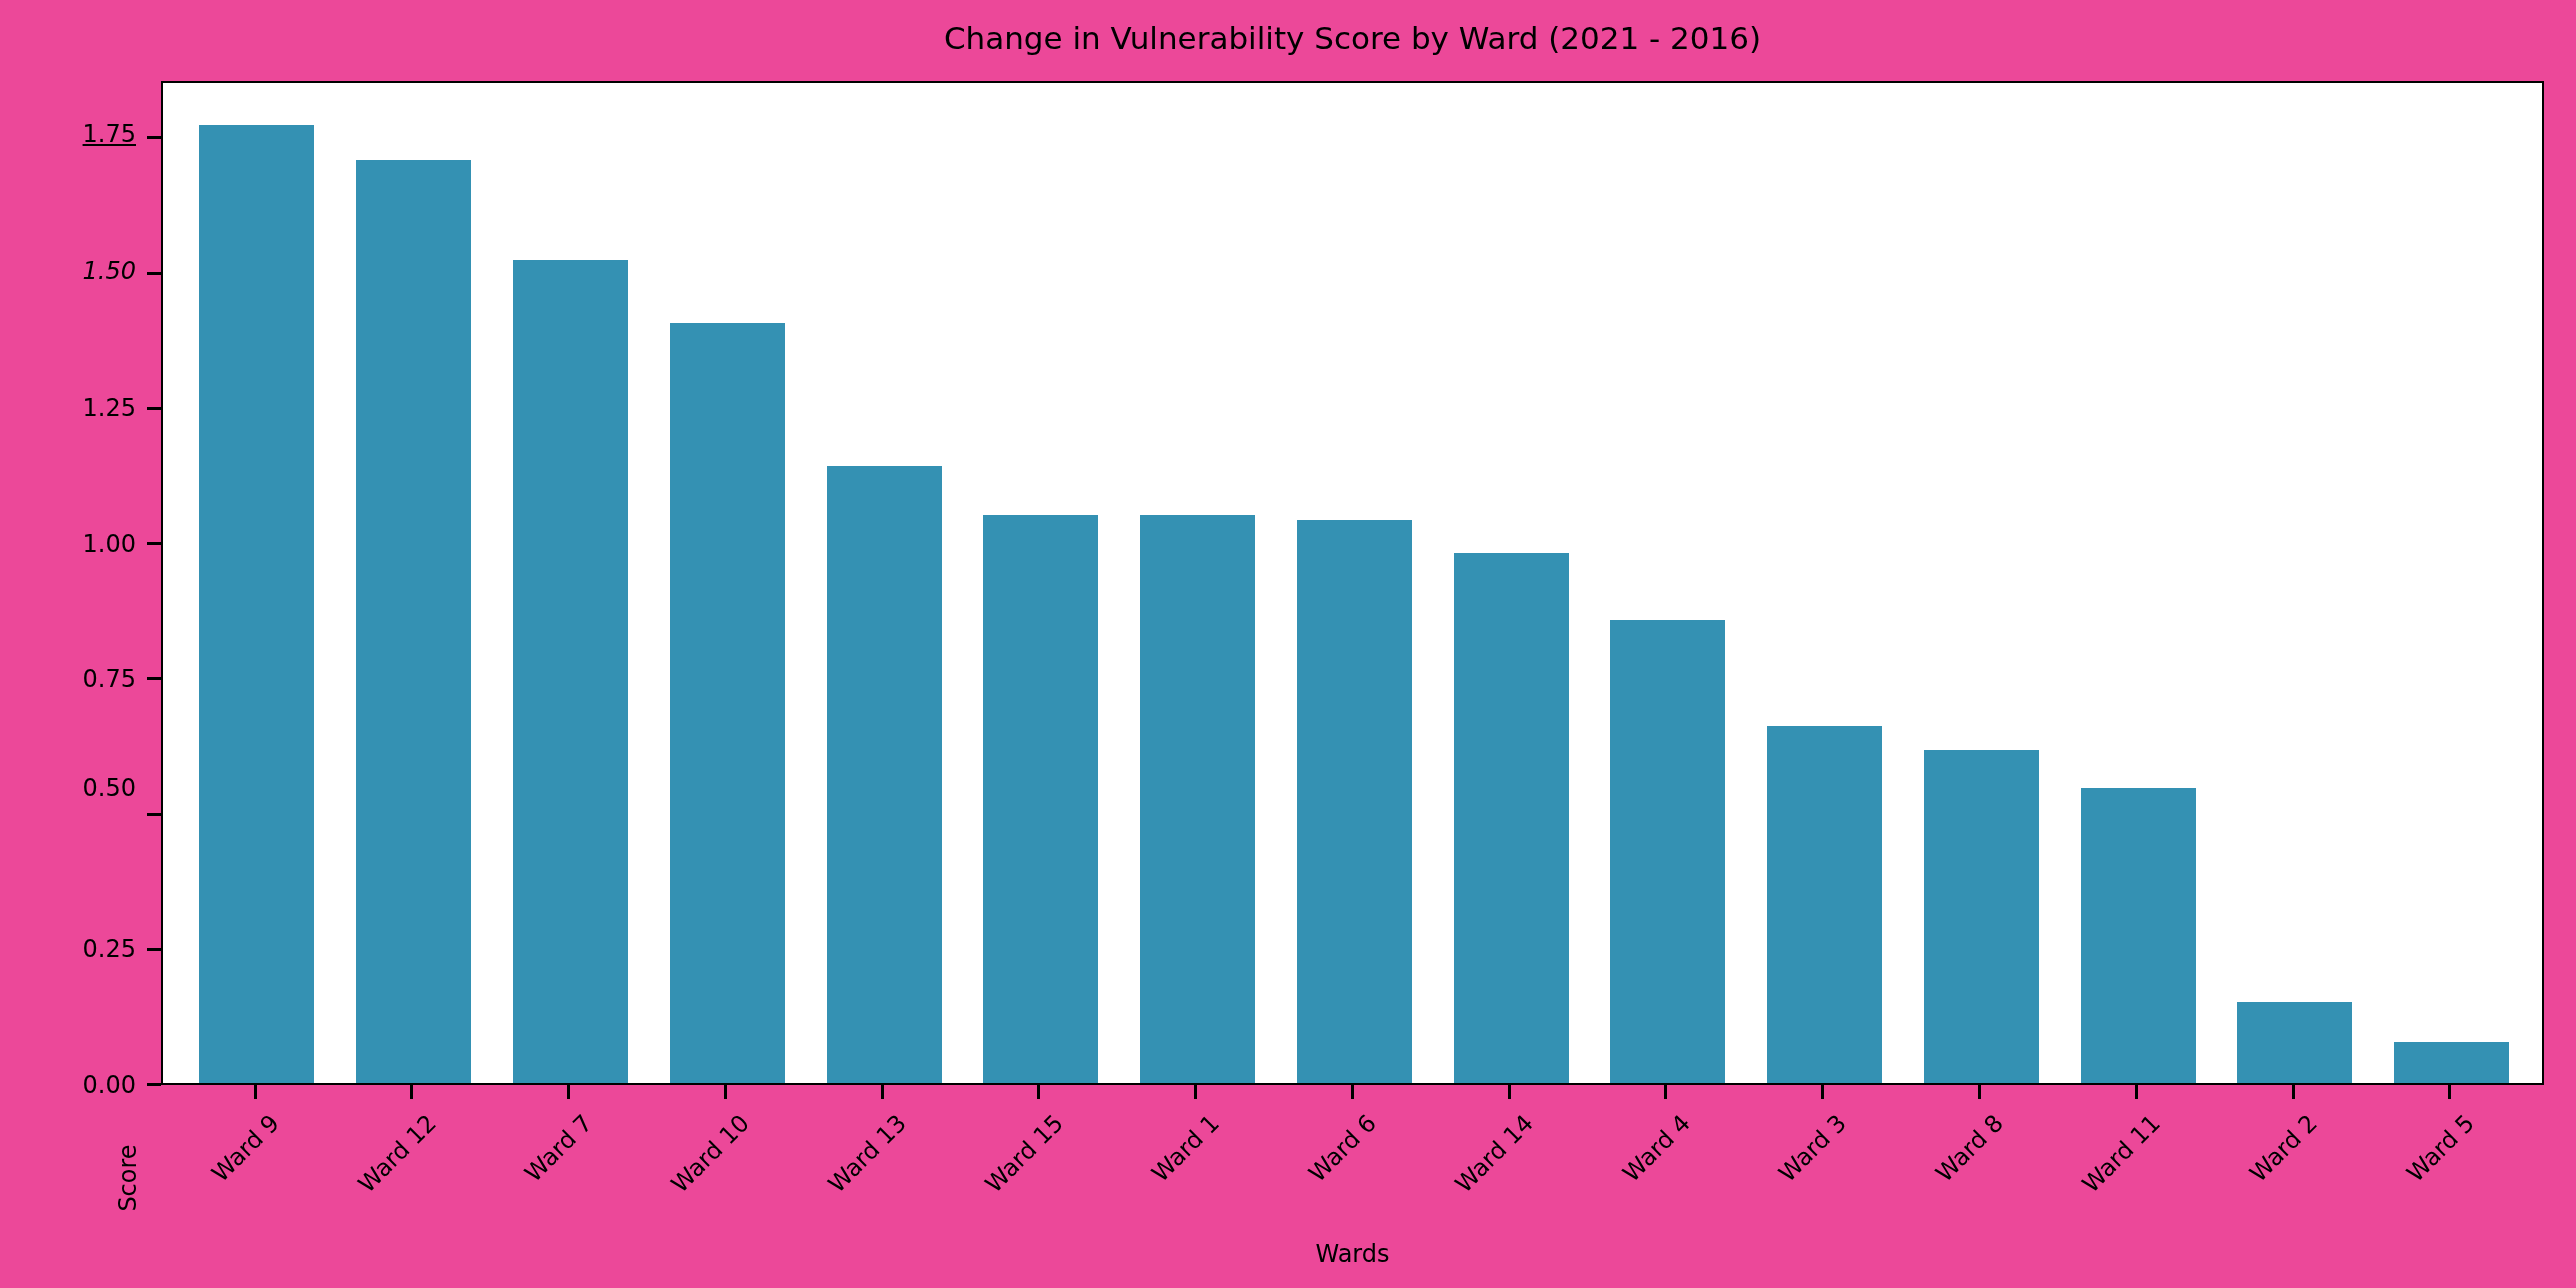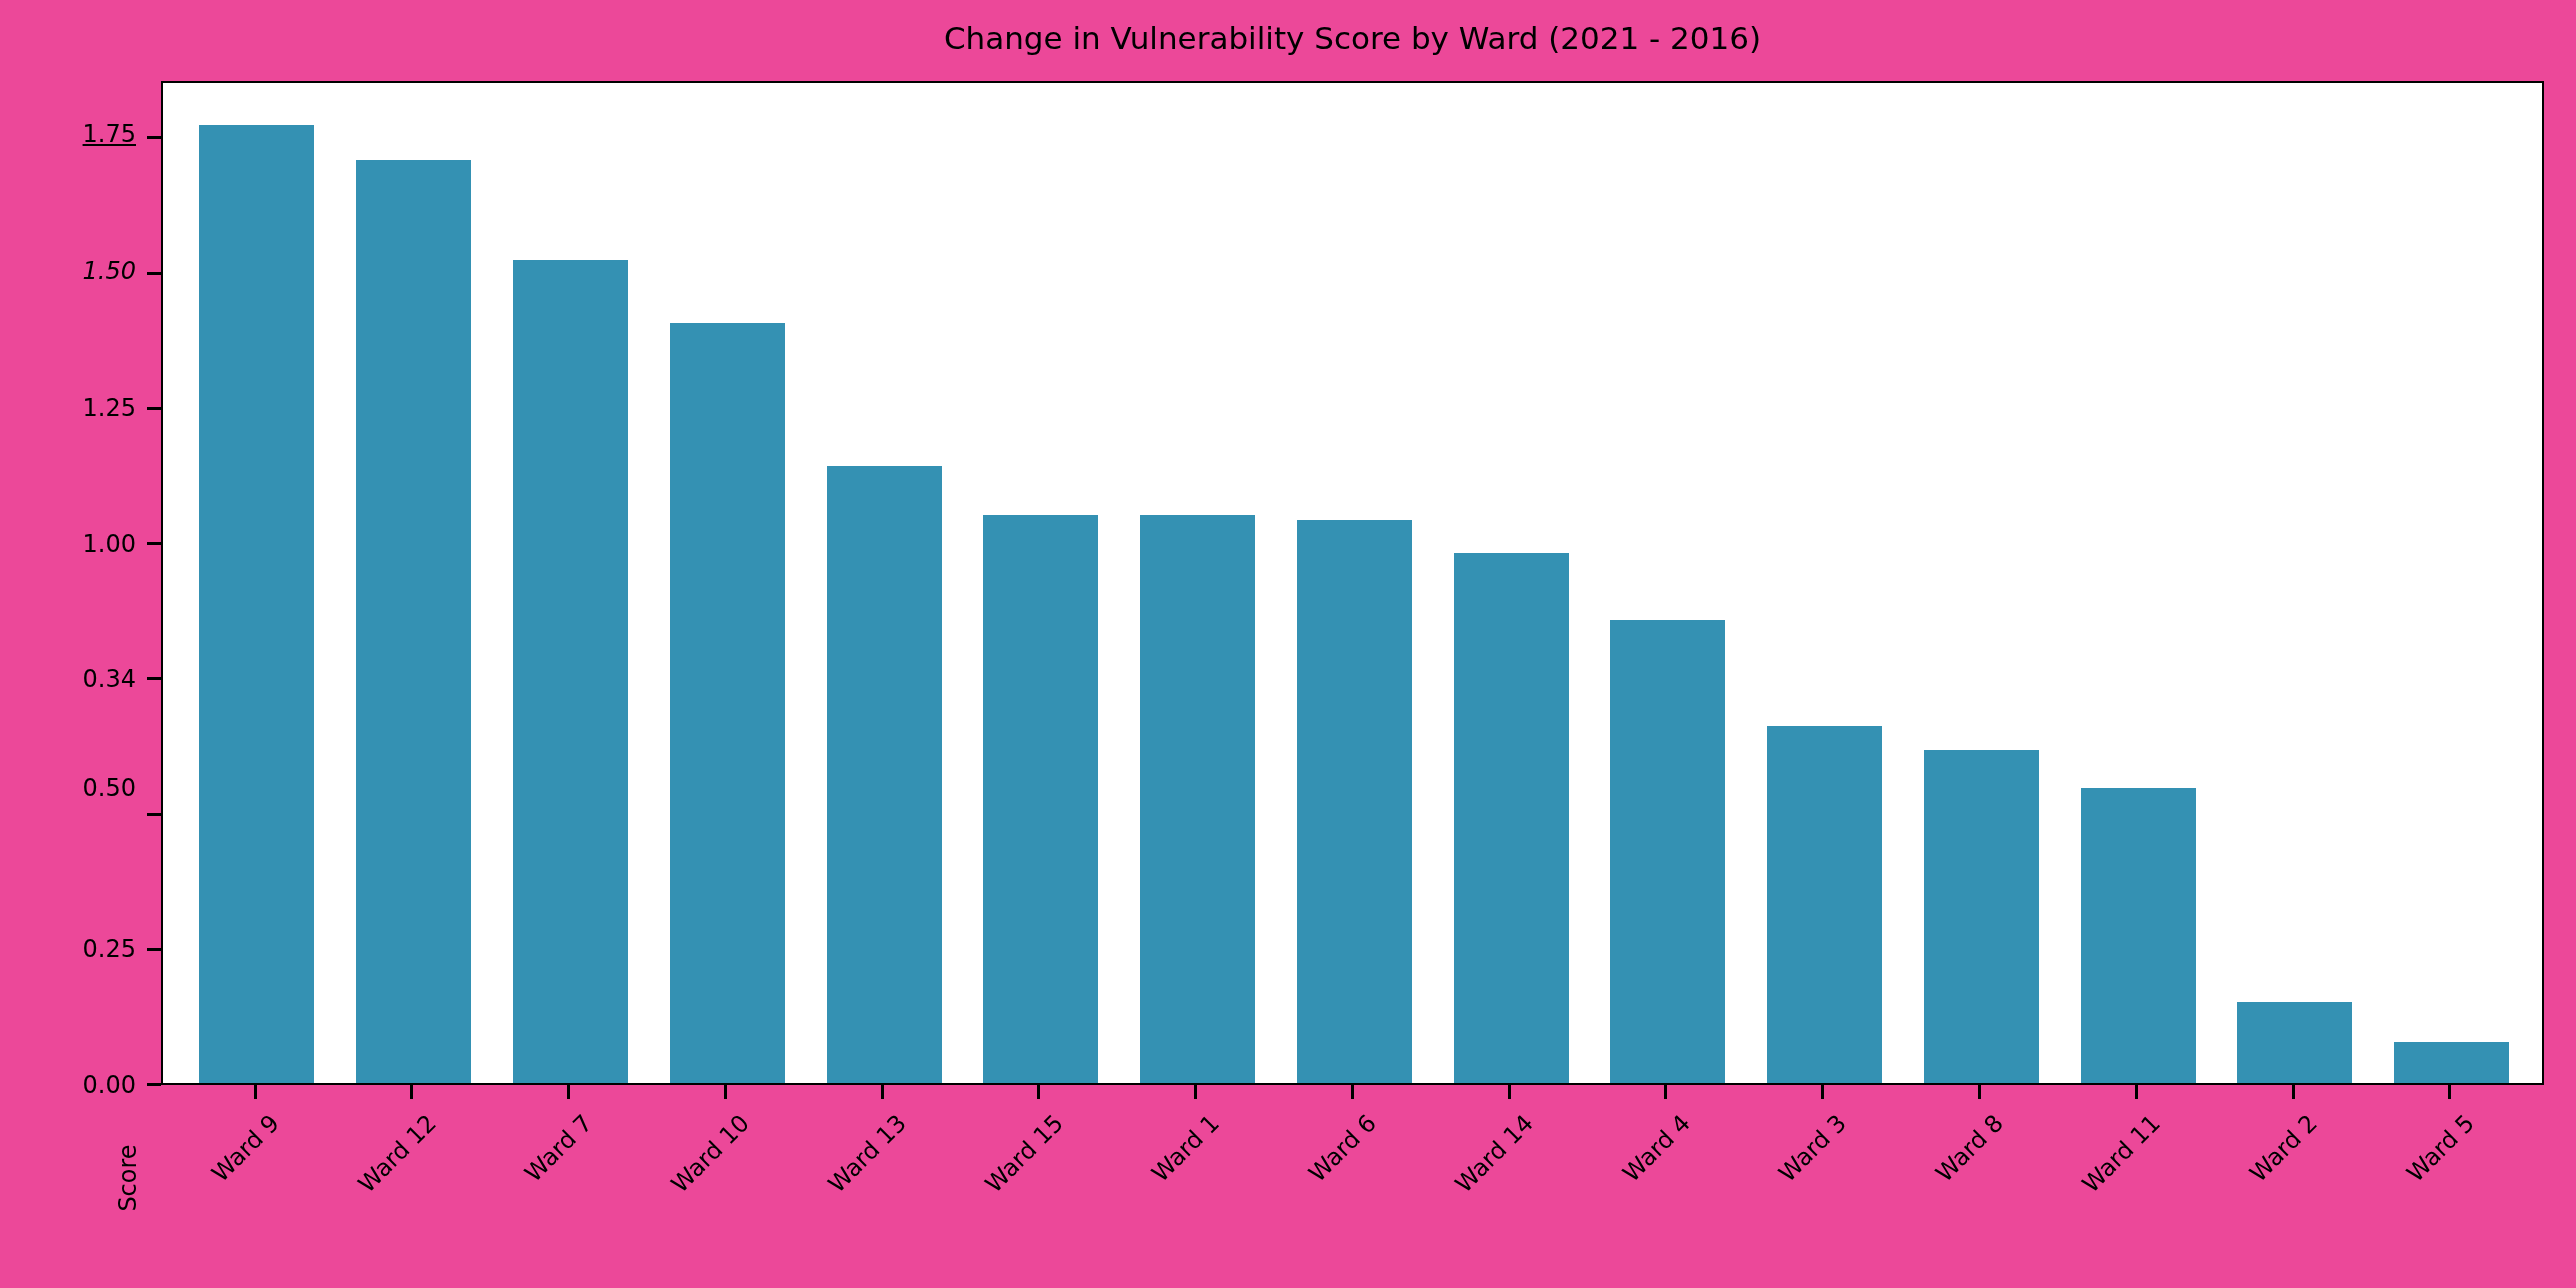--- a/index.html
+++ b/index.html
@@ -159,21 +159,21 @@
   </div>
 
   <div id="yticks-layer">
       <div class="ytick" style="position: absolute; left: 147px; top: 1083px;"></div>
       <div class="ylabel-text" style="left: 18px; width: 118px; top: 1085px;">0.00</div>
       <div class="ytick" style="position: absolute; left: 147px; top: 948px;"></div>
       <div class="ylabel-text" style="left: 18px; width: 118px; top: 949px;">0.25</div>
       <div class="ytick" style="position: absolute; left: 147px; top: 813px;"></div>
       <div class="ylabel-text" style="left: 18px; width: 118px; top: 788px;">0.50</div>
       <div class="ytick" style="position: absolute; left: 147px; top: 677px;"></div>
-      <div class="ylabel-text" style="left: 18px; width: 118px; top: 679px;">0.34</div>
+      <div class="ylabel-text" style="left: 18px; width: 118px; top: 679px;">0.75</div>
       <div class="ytick" style="position: absolute; left: 147px; top: 542px;"></div>
       <div class="ylabel-text" style="left: 18px; width: 118px; top: 544px;">1.00</div>
       <div class="ytick" style="position: absolute; left: 147px; top: 407px;"></div>
       <div class="ylabel-text" style="left: 18px; width: 118px; top: 408px;">1.25</div>
       <div class="ytick" style="position: absolute; left: 147px; top: 272px;"></div>
       <div class="ylabel-text" style="left: 18px; width: 118px; top: 271px; font-style: italic;">1.50</div>
       <div class="ytick" style="position: absolute; left: 147px; top: 136px;"></div>
       <div class="ylabel-text" style="left: 18px; width: 118px; top: 134px; text-decoration: underline;">1.75</div>
     </div>
   <div id="xticks-layer">
@@ -202,18 +202,19 @@
       <div class="xtick" style="position: absolute; left: 1978px; top: 1085px;"></div>
       <div class="xtick-label" style="left: 1703px; width: 286px; top: 1109px;">Ward 8</div>
       <div class="xtick" style="position: absolute; left: 2135px; top: 1085px;"></div>
       <div class="xtick-label" style="left: 1860px; width: 286px; top: 1109px;">Ward 11</div>
       <div class="xtick" style="position: absolute; left: 2292px; top: 1085px;"></div>
       <div class="xtick-label" style="left: 2017px; width: 286px; top: 1109px;">Ward 2</div>
       <div class="xtick" style="position: absolute; left: 2448px; top: 1085px;"></div>
       <div class="xtick-label" style="left: 2174px; width: 286px; top: 1109px;">Ward 5</div>
     </div>
 
+  <div id="xaxis-title">Wards</div>
   <div id="yaxis-title-wrap">
     <div id="yaxis-title">Score</div>
   </div>
 
 </div>
 
 
 </body></html>

